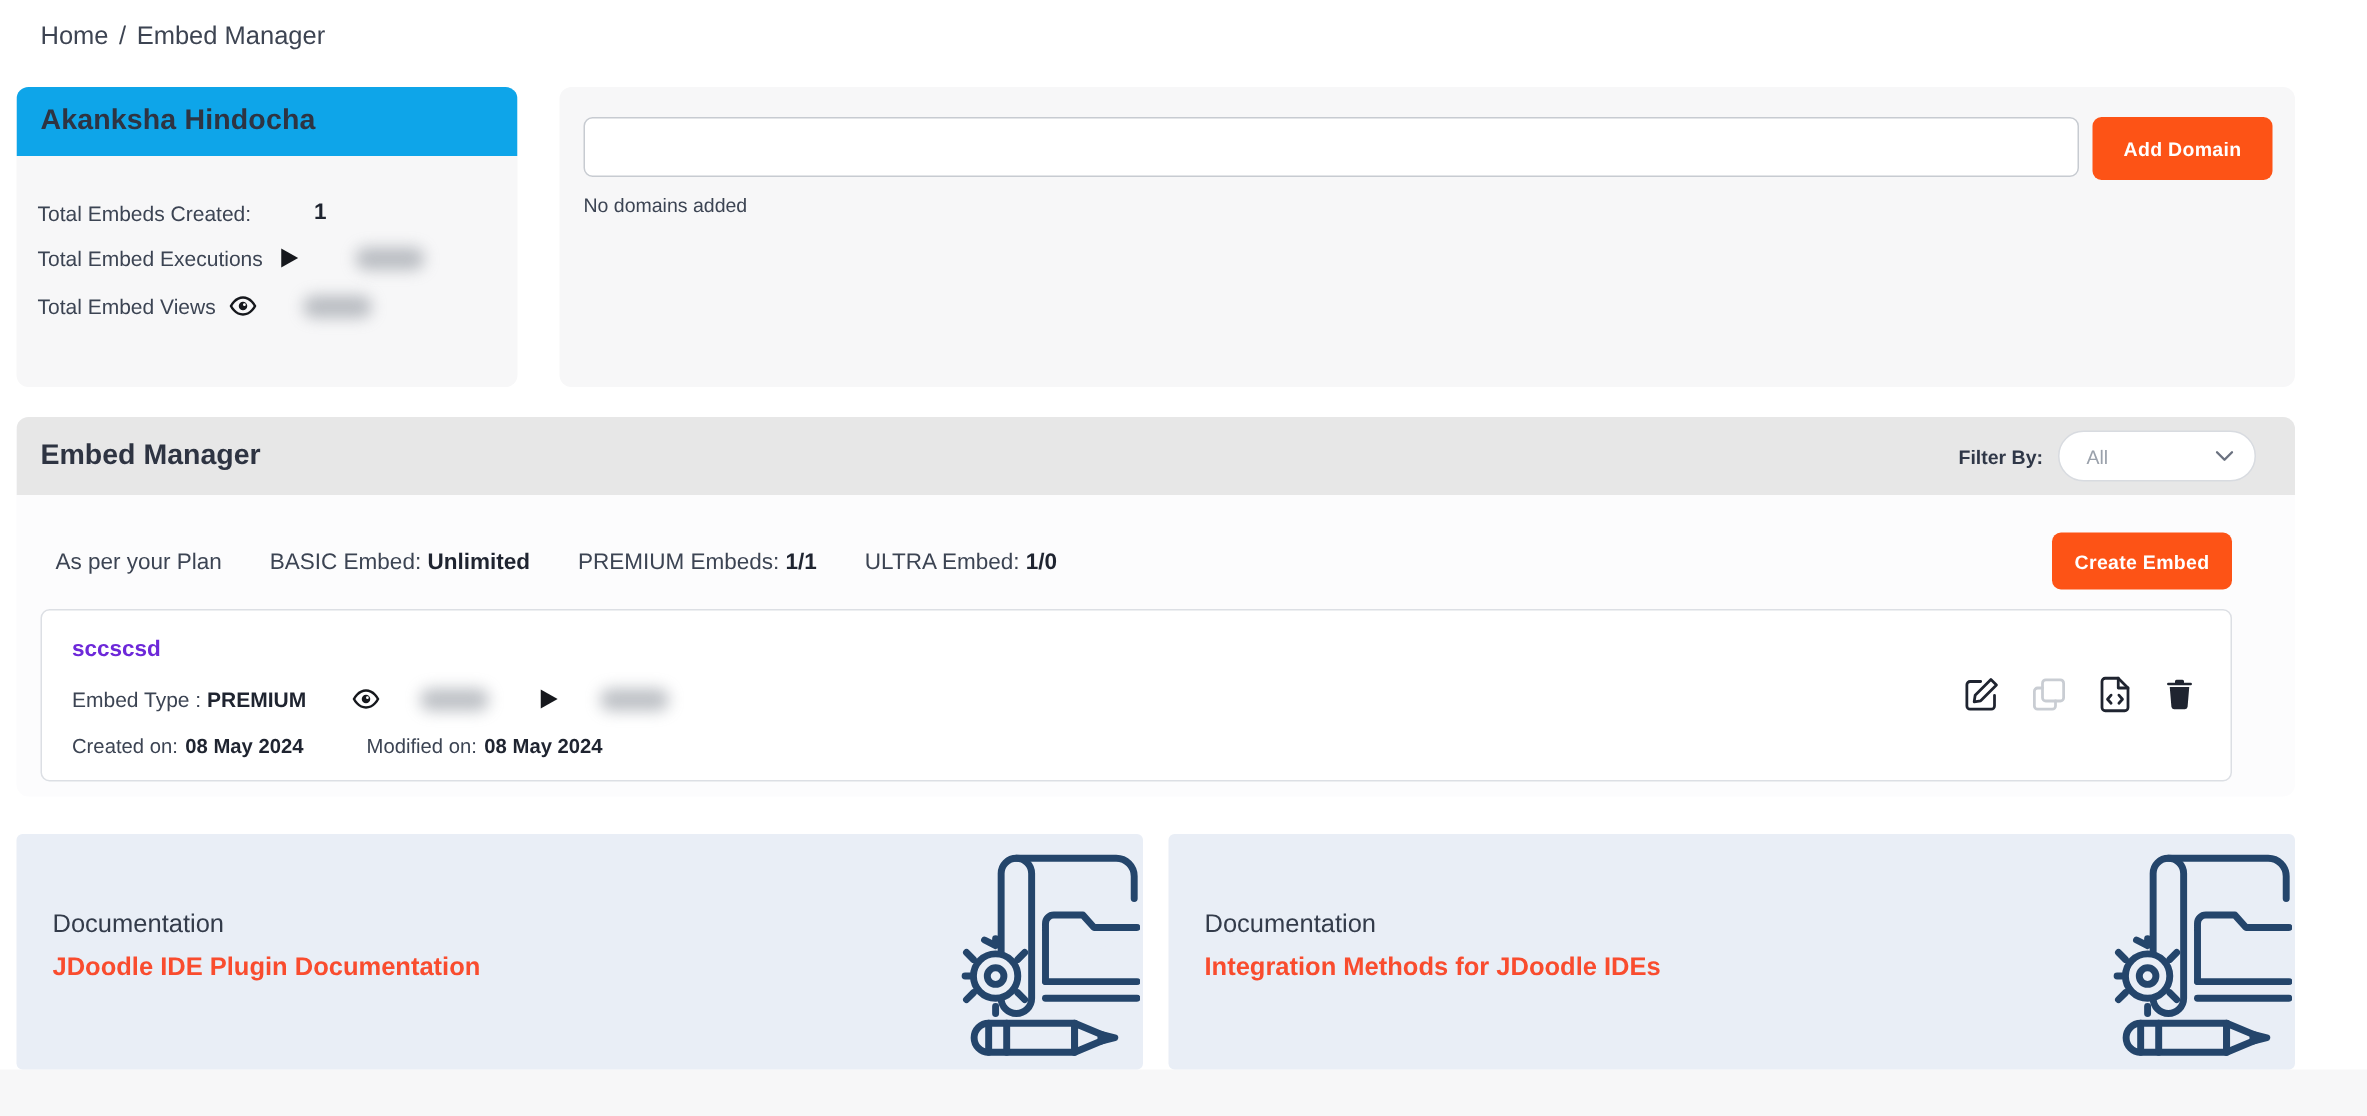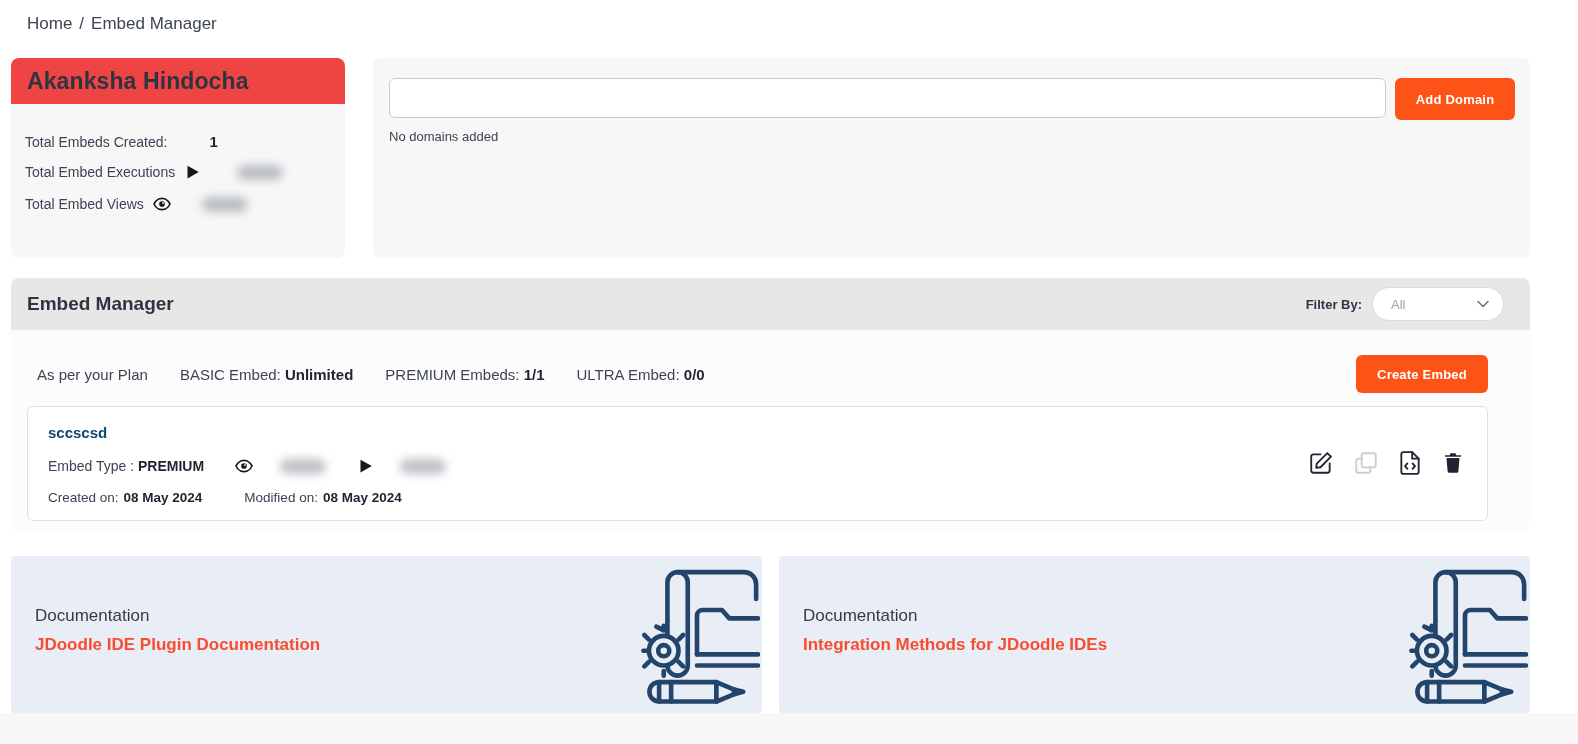--- a/index.html
+++ b/index.html
@@ -11,23 +11,23 @@
     display:flex; flex-direction:column;
   }
   .main { padding:0 48px 0 11px; flex:0 0 auto; }
 
   .breadcrumb { padding:14px 0 0 16px; font-size:17px; color:#3d4452; display:flex; gap:7px; align-items:center; }
   .breadcrumb .crumb { cursor:pointer; }
 
   
   .card { border-radius:8px; overflow:hidden; background:#f7f7f8; }
   .card-header {
-    background:#ef4444; padding:18px 16px; height:46px;
+    background:#0ea5e9; padding:18px 16px; height:46px;
     display:flex; align-items:center;
-    font-size:23px; font-weight:600; color:#2e3442; letter-spacing:.1px;
+    font-size:19px; font-weight:600; color:#2e3442; letter-spacing:.1px;
   }
 
   .top-row { display:flex; gap:28px; margin-top:24px; }
   .profile-card { width:334px; flex:0 0 auto; min-height:200px; }
   .profile-body { padding:16px 14px 14px 14px; }
   .stat-row { display:flex; align-items:center; margin:13px 0; font-size:14px; color:#3c4453; }
   .stat-row .stat-value { font-weight:700; font-size:15px; color:#1f2430; margin-left:42px; }
   .stat-row .icon { margin-left:8px; display:inline-flex; color:#16181d; }
 
   .blur-pill {
@@ -64,28 +64,28 @@
     width:132px; height:34px; background:#fff; border:1px solid #d8dbe0;
     border-radius:17px; display:flex; align-items:center; justify-content:space-between;
     padding:0 14px 0 18px; cursor:pointer;
   }
   .filter-value { font-size:13px; color:#9aa1ab; }
 
   .embed-body { padding:0 42px 10px 16px; }
   .plan-row { display:flex; align-items:center; margin-top:25px; padding-left:10px; font-size:15px; color:#3c4453; }
   .plan-item { margin-right:32px; white-space:nowrap; }
   .plan-item b, .plan-row b { color:#1f2430; font-weight:700; }
-  .create-embed-btn { margin-left:auto; width:132px; height:38px; }
+  .create-embed-btn { margin-left:auto; width:120px; height:38px; }
 
   .embed-item {
     margin-top:13px; background:#fff; border:1px solid #dcdfe4; border-radius:6px;
     padding:13px 22px 15px 20px; display:flex; align-items:center;
   }
   .embed-item-left { flex:1 1 auto; }
-  .embed-name { font-size:15px; font-weight:700; color:#0c4a6e; margin-top:4px; }
+  .embed-name { font-size:15px; font-weight:700; color:#6d28d9; margin-top:4px; }
   .embed-type-row { display:flex; align-items:center; margin-top:15px; font-size:14px; color:#3c4453; }
   .embed-type-row b { color:#1f2430; font-weight:700; }
   .embed-type-row .icon { margin-left:30px; display:inline-flex; color:#16181d; }
   .embed-type-row .blur-pill { margin-left:26px; }
   .embed-dates-row { display:flex; align-items:center; margin-top:14px; font-size:13.5px; color:#3c4453; }
   .embed-dates-row b { color:#1f2430; font-weight:700; margin-left:5px; }
   .date-item { margin-right:42px; }
 
   .embed-actions { display:flex; align-items:center; gap:19px; }
   .action-btn { background:none; border:none; cursor:pointer; padding:0; display:inline-flex; }
@@ -178,21 +178,21 @@
         <span class="plan-item">
           <span>BASIC Embed:</span>
           <b>Unlimited</b>
         </span>
         <span class="plan-item">
           <span>PREMIUM Embeds:</span>
           <b>1/1</b>
         </span>
         <span class="plan-item">
           <span>ULTRA Embed:</span>
-          <b>0/0</b>
+          <b>1/0</b>
         </span>
         <button class="btn-orange create-embed-btn">Create Embed</button>
       </div>
 
       <div class="embed-item">
         <div class="embed-item-left">
           <div class="embed-name">sccscsd</div>
           <div class="embed-type-row">
             <span>Embed Type :</span>&nbsp;<b>PREMIUM</b>
             <span class="icon">

